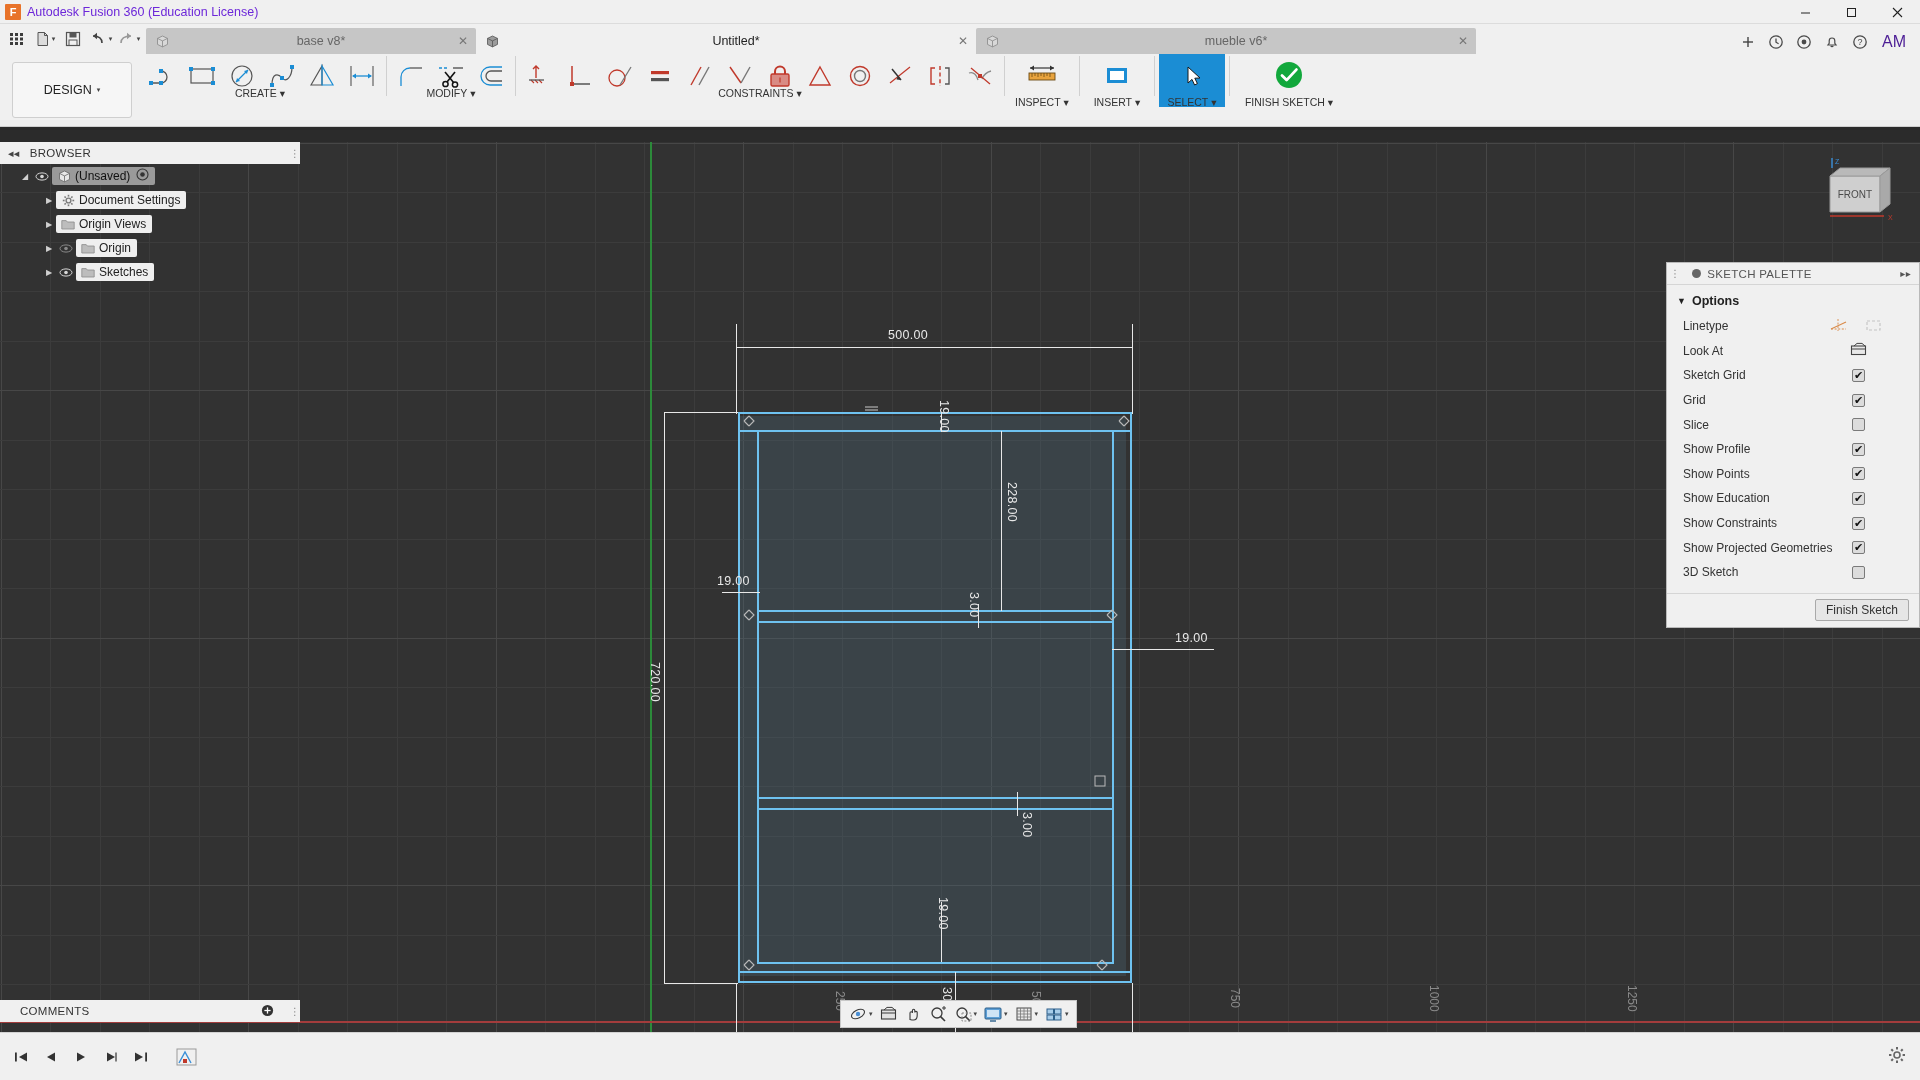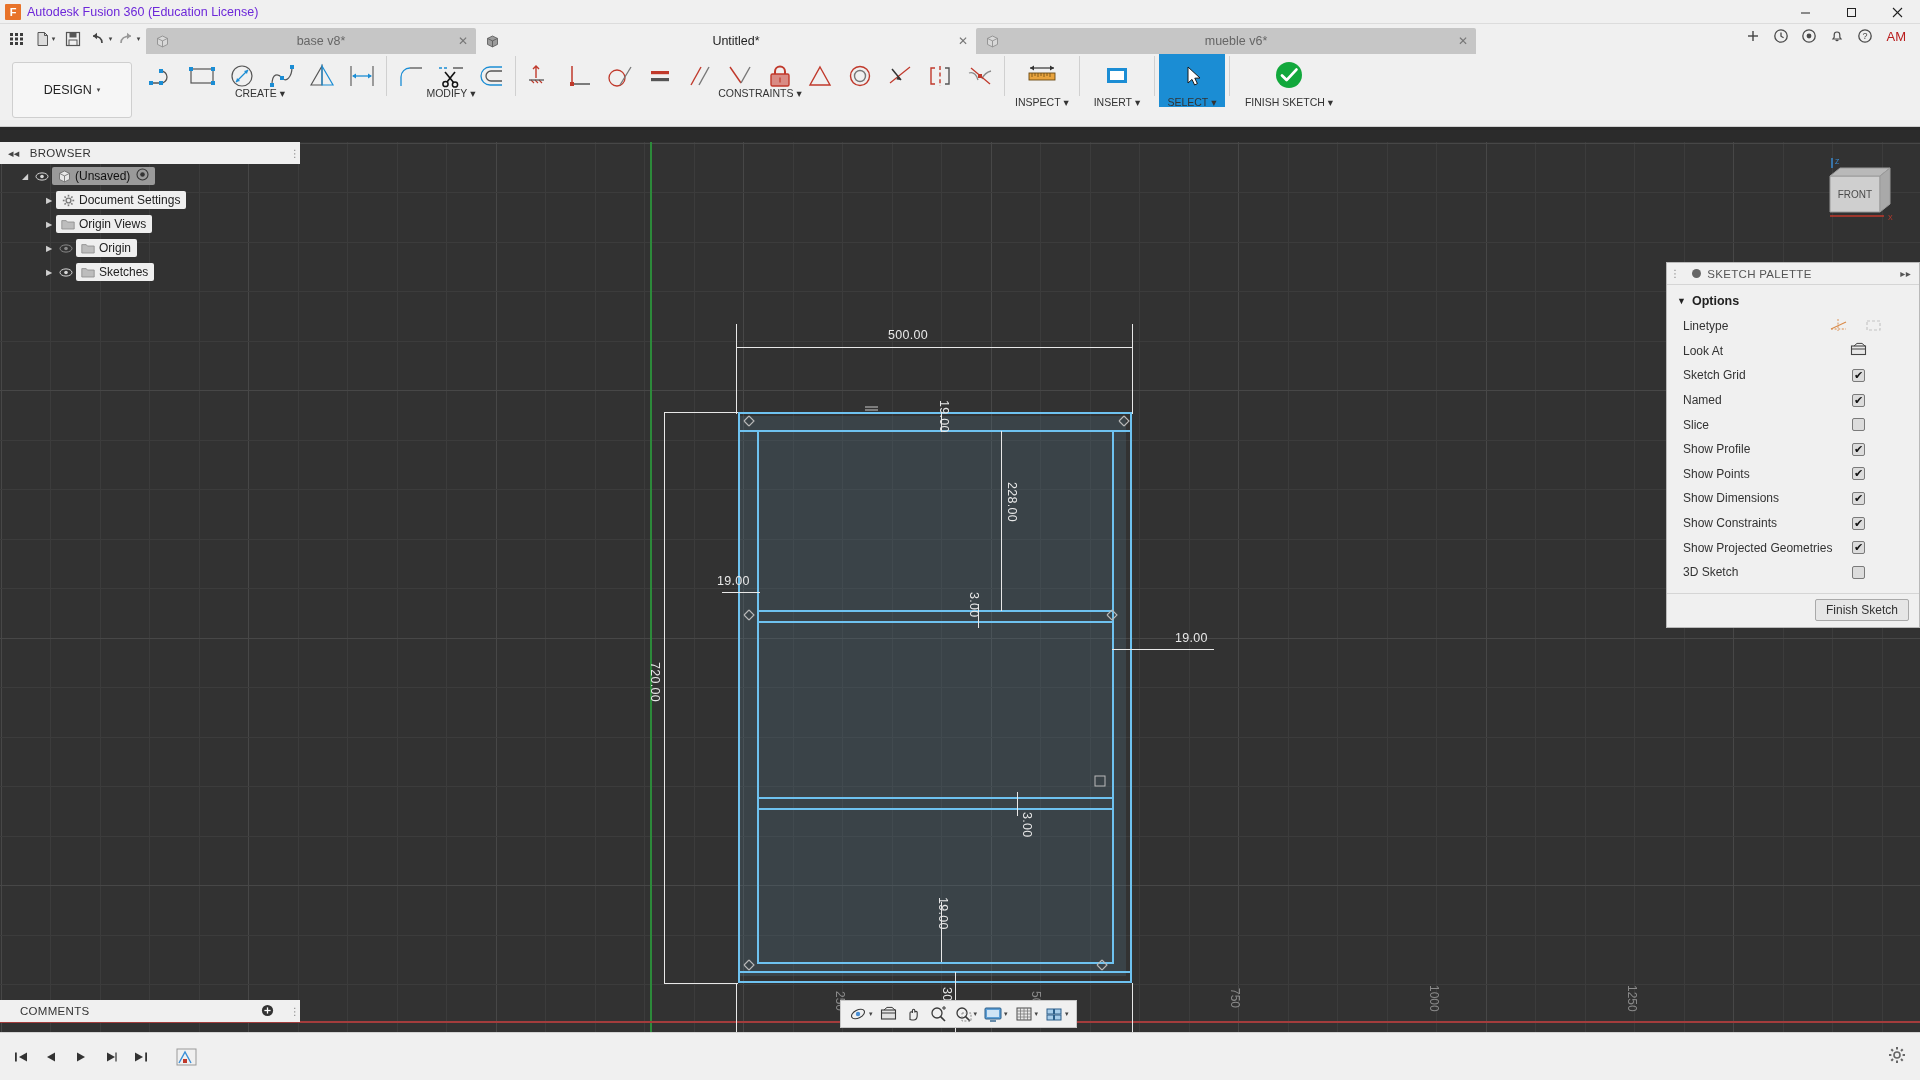--- a/index.html
+++ b/index.html
@@ -20,39 +20,39 @@
     width:16px;height:16px;margin:0 6px 0 5px;background:#e8732a;color:#fff;
     font-size:11px;font-weight:bold;display:flex;align-items:center;justify-content:center;
     border-radius:1px;
   }
   #titlebar .title{ font-size:12.5px; color:#6d28d9; }
   #winbtns{ position:absolute; right:0; top:0; height:24px; display:flex; }
   #winbtns div{ width:46px;height:24px;display:flex;align-items:center;justify-content:center;
     font-size:13px;color:#222; }
 
   
-  #qatrow{ height:30px; background:#f0f0f0; display:flex; align-items:flex-start; position:relative; }
+  #qatrow{ height:30px; background:#f0f0f0; display:flex; align-items:flex-end; position:relative; }
   .qat{ display:flex; align-items:center; padding:0 3px; }
   .qbtn{ width:26px;height:26px;display:flex;align-items:center;justify-content:center;
     margin:2px 1px; cursor:default; }
   .caret{ font-size:7px; color:#444; margin-left:1px; }
   .tabs{ display:flex; align-items:flex-end; flex:1; height:30px; }
   .ftab{
     height:26px; margin-top:4px; display:flex; align-items:center; justify-content:center;
     position:relative; font-size:12.5px; color:#666; background:#c6c6c6;
     border-top-left-radius:2px;border-top-right-radius:2px; padding:0 10px;
   }
   .ftab.active{ background:#f0f0f0; color:#222; }
   .ftab .cube{ margin-right:7px; display:flex; }
   .ftab .tclose{ position:absolute; right:8px; font-size:12px; color:#777; }
   .ftab .lbl{ flex:1; text-align:center; }
   .tabsright{ display:flex; align-items:center; padding-right:6px; }
   .tabsright .ic{ width:24px;height:24px;display:flex;align-items:center;justify-content:center;
     margin:0 2px; }
-  .account{ font-size:13px;color:#b91c1c;padding:0 8px; }
+  .account{ font-size:16px;color:#4c1d95;padding:0 8px; }
 
   
   #ribbon{ background:#f0f0f0; height:73px; display:flex; position:relative;
            border-bottom:1px solid #cfcfcf; }
   #designbtn{
     width:120px; margin:8px 6px 8px 12px; border:1px solid #cfcfcf; background:#f6f6f6;
     border-radius:3px; display:flex;align-items:center;justify-content:center;
     font-size:12.5px;color:#222;
   }
   .rgroup{ display:flex; flex-direction:column; position:relative; }
@@ -890,21 +890,21 @@
       </span>
     </div>
 
     <div class="prow">
       <span class="plabel">Sketch Grid</span>
       <span class="cbox" style="margin-right:40px">
           <span>✔</span>
         </span>
     </div>
     <div class="prow">
-      <span class="plabel">Named</span>
+      <span class="plabel">Grid</span>
       <span class="cbox" style="margin-right:40px">
           <span>✔</span>
         </span>
     </div>
     <div class="prow">
       <span class="plabel">Slice</span>
       <span class="cbox" style="margin-right:40px"></span>
     </div>
     <div class="prow">
       <span class="plabel">Show Profile</span>
@@ -912,21 +912,21 @@
           <span>✔</span>
         </span>
     </div>
     <div class="prow">
       <span class="plabel">Show Points</span>
       <span class="cbox" style="margin-right:40px">
           <span>✔</span>
         </span>
     </div>
     <div class="prow">
-      <span class="plabel">Show Dimensions</span>
+      <span class="plabel">Show Education</span>
       <span class="cbox" style="margin-right:40px">
           <span>✔</span>
         </span>
     </div>
     <div class="prow">
       <span class="plabel">Show Constraints</span>
       <span class="cbox" style="margin-right:40px">
           <span>✔</span>
         </span>
     </div>

